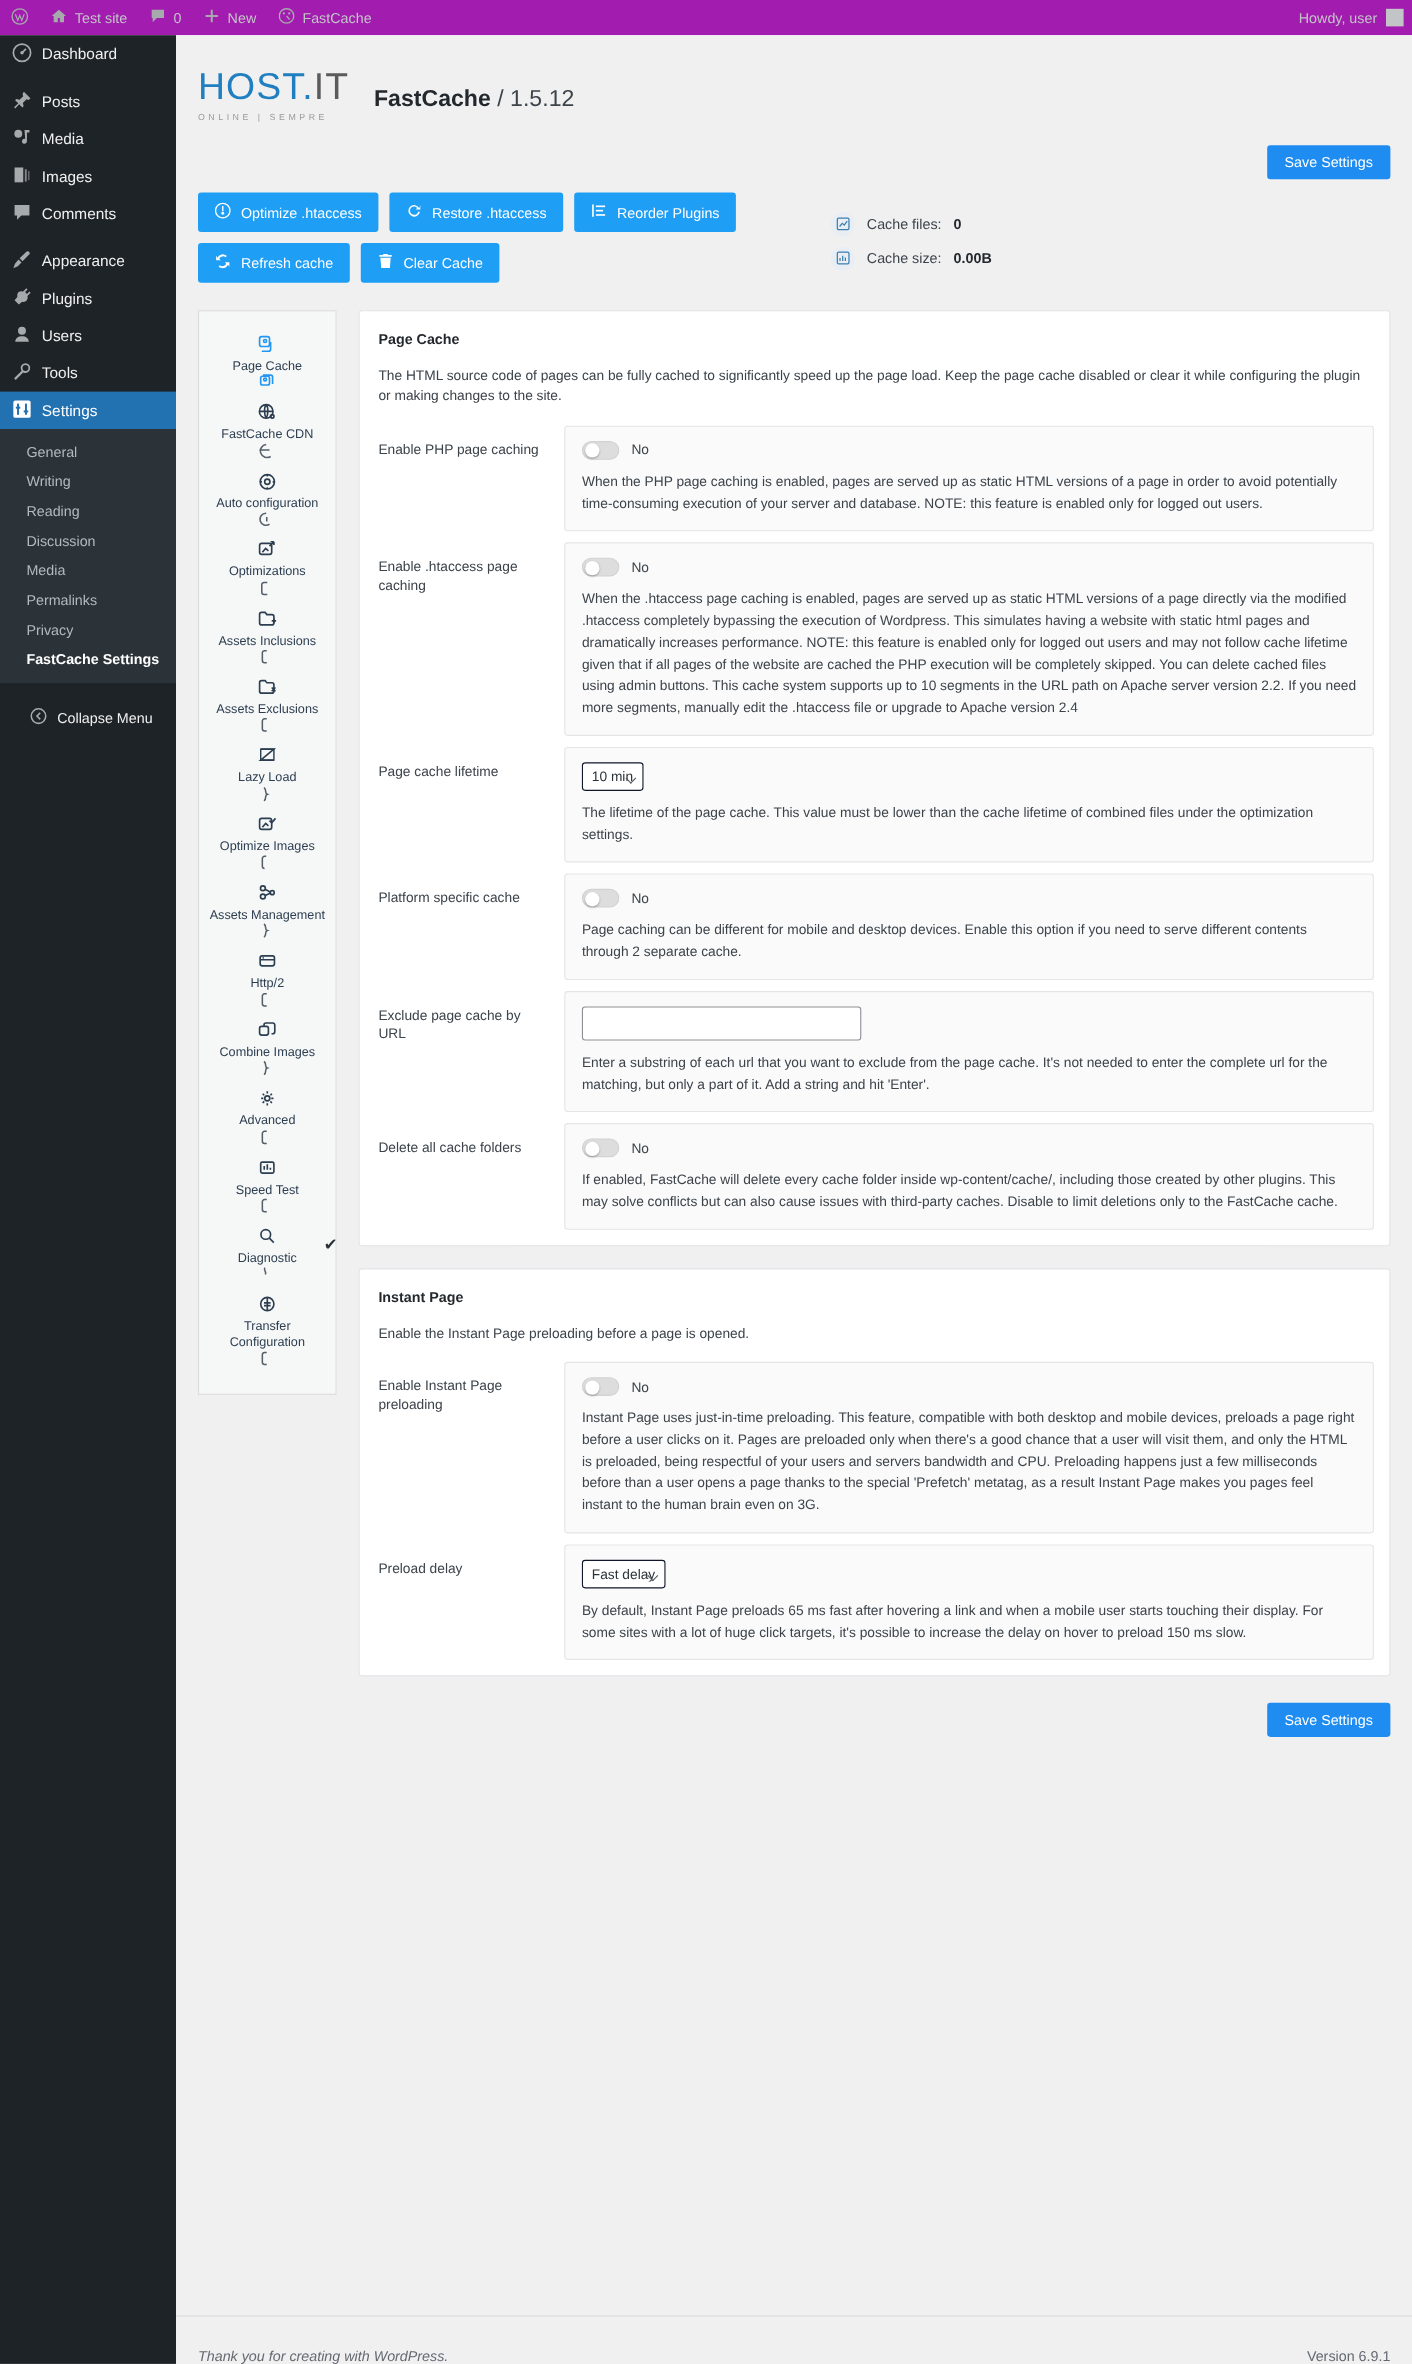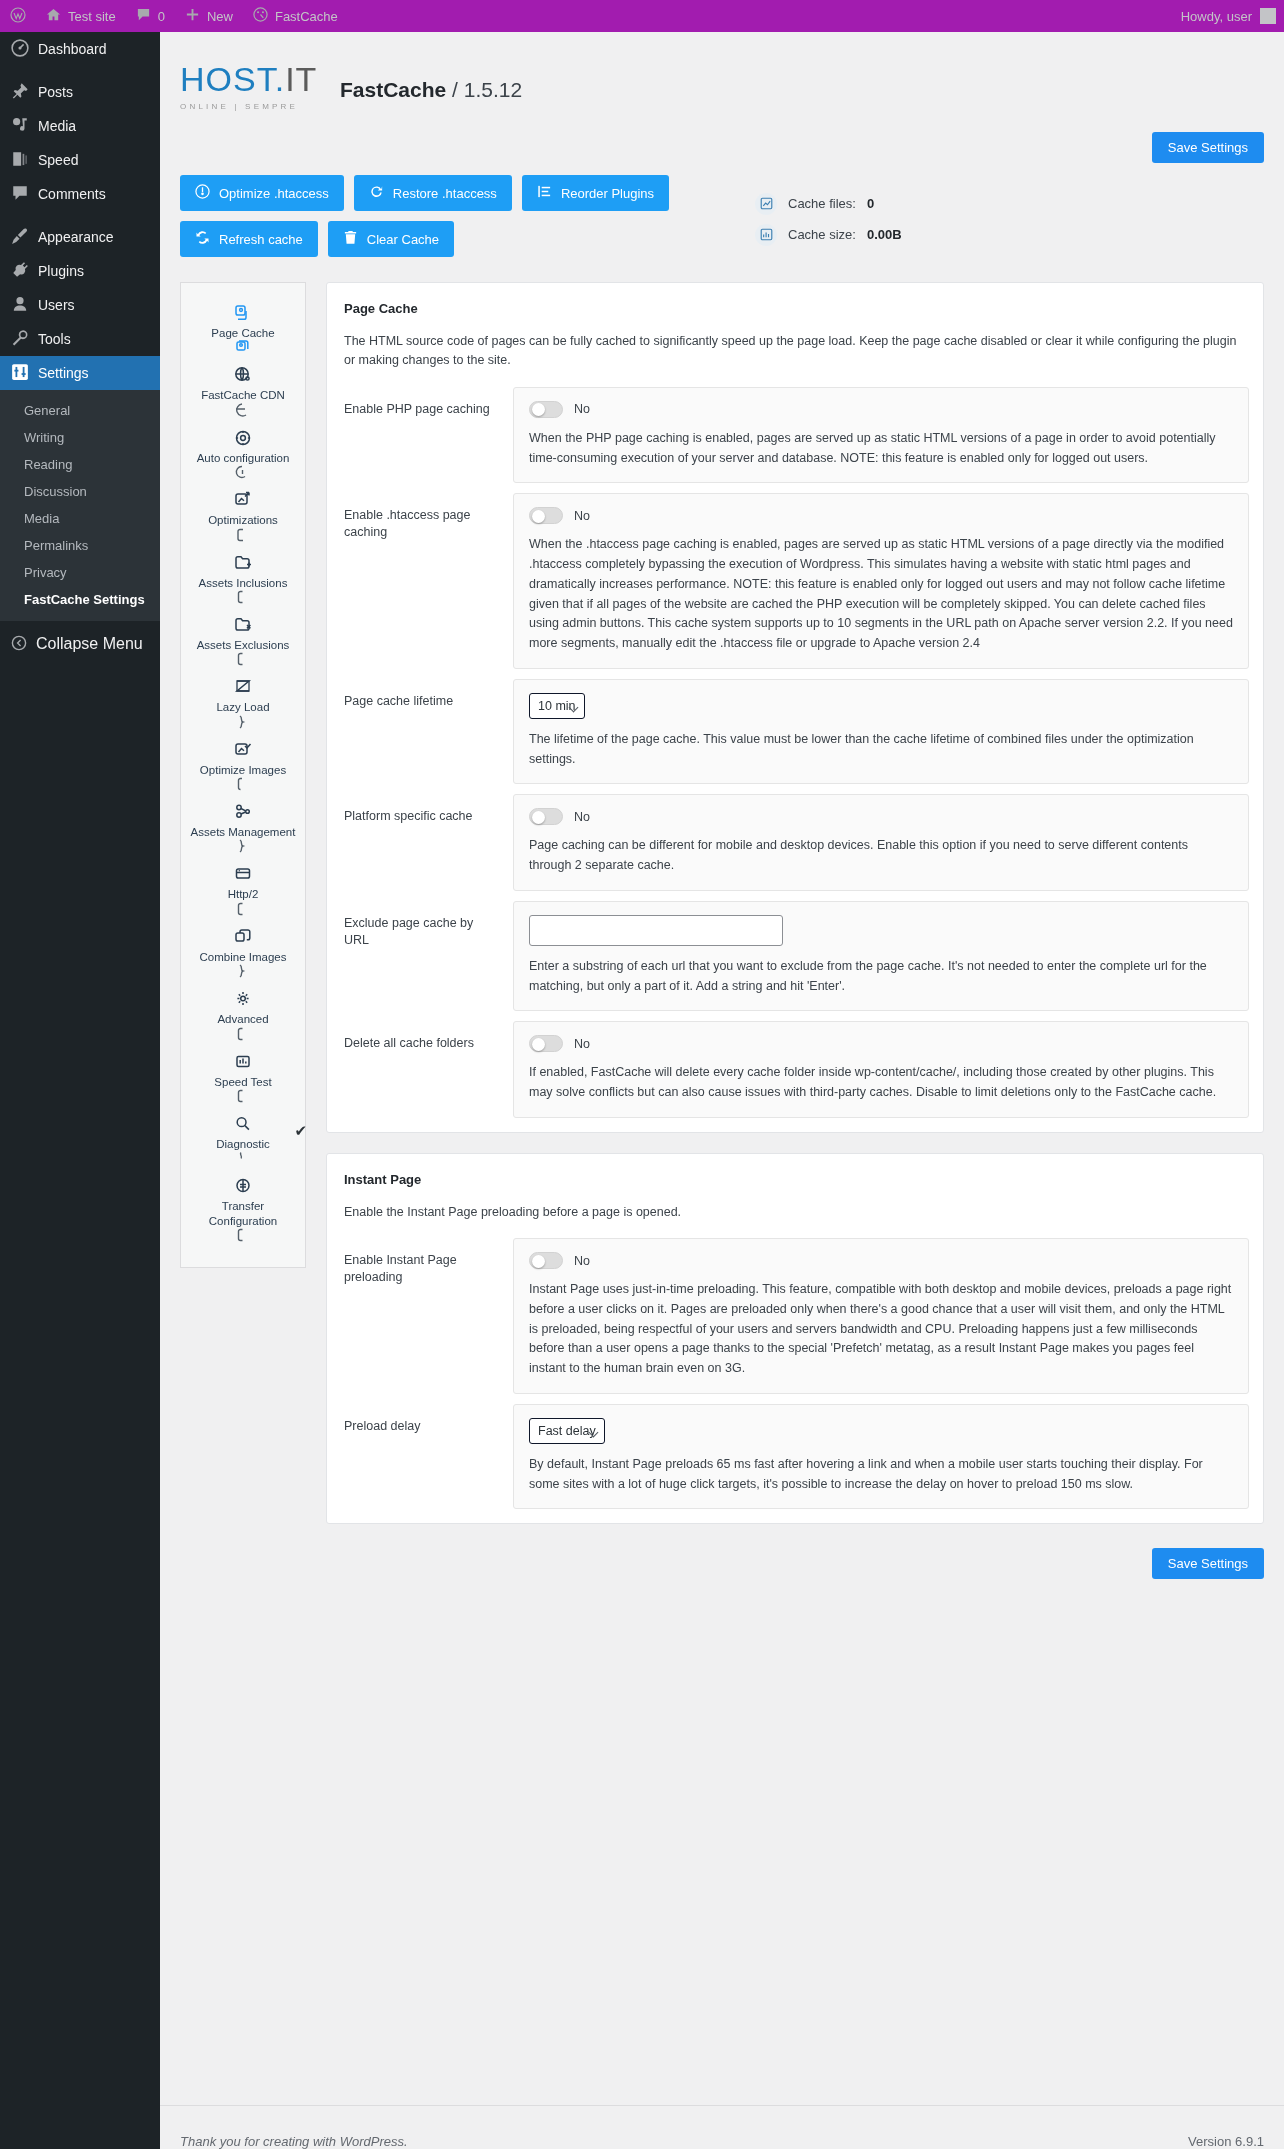--- a/index.html
+++ b/index.html
@@ -35,22 +35,22 @@
   .menu-item.active { background:#2271b1; color:#fff; position:relative; }
   .menu-item.active svg { fill:#fff; }
   .menu-item.active::after {
     content:""; position:absolute; right:-8px; top:50%; margin-top:-8px;
     border:8px solid transparent; border-right-color:#f0f0f1; border-left:0;
   }
   #submenu { background:#2c3338; padding:7px 0 8px 0; }
   .submenu-item { padding:6px 0 6px 24px; font-size:13px; color:#b4b9be; }
   .submenu-item.current { color:#fff; font-weight:bold; }
   .collapse {
-    display:flex; gap:9px; height:34px; padding-left:11px;
-    font-size:16px; color:#f0f0f1; margin-top:14px;
+    display:flex; align-items:center; gap:9px; height:34px; padding-left:27px;
+    font-size:13px; color:#f0f0f1; margin-top:14px;
   }
   .collapse svg { fill:#a7aaad; }
   
   #content {
     position:absolute; top:32px; left:160px; width:1124px; height:2117px;
     background:#f0f0f1;
   }
   .inner { padding:8px 20px 0 20px; }
   
   .brandrow { position:relative; height:82px; }
@@ -237,21 +237,21 @@
           <path d="M10 2h4v2h-2v7a2 2 0 1 1-1.4-1.9z"></path>
         </svg></span>
     <span>Media</span>
   </div>
   <div class="menu-item">
     <span><svg width="18" height="18" viewBox="0 0 16 16">
           <rect x="2" y="2" width="7" height="12"></rect>
           <rect x="10.3" y="3.4" width="1.5" height="10" opacity=".75"></rect>
           <rect x="12.8" y="4.8" width="1.3" height="7.5" opacity=".5"></rect>
         </svg></span>
-    <span>Speed</span>
+    <span>Images</span>
   </div>
   <div class="menu-item">
     <span><svg width="18" height="18" viewBox="0 0 16 16">
           <path d="M2 2h12v8.5H7.5L4 14v-3.5H2z"></path>
         </svg></span>
     <span>Comments</span>
   </div>
 
   <div class="menu-item sep">
     <span><svg width="18" height="18" viewBox="0 0 16 16">

